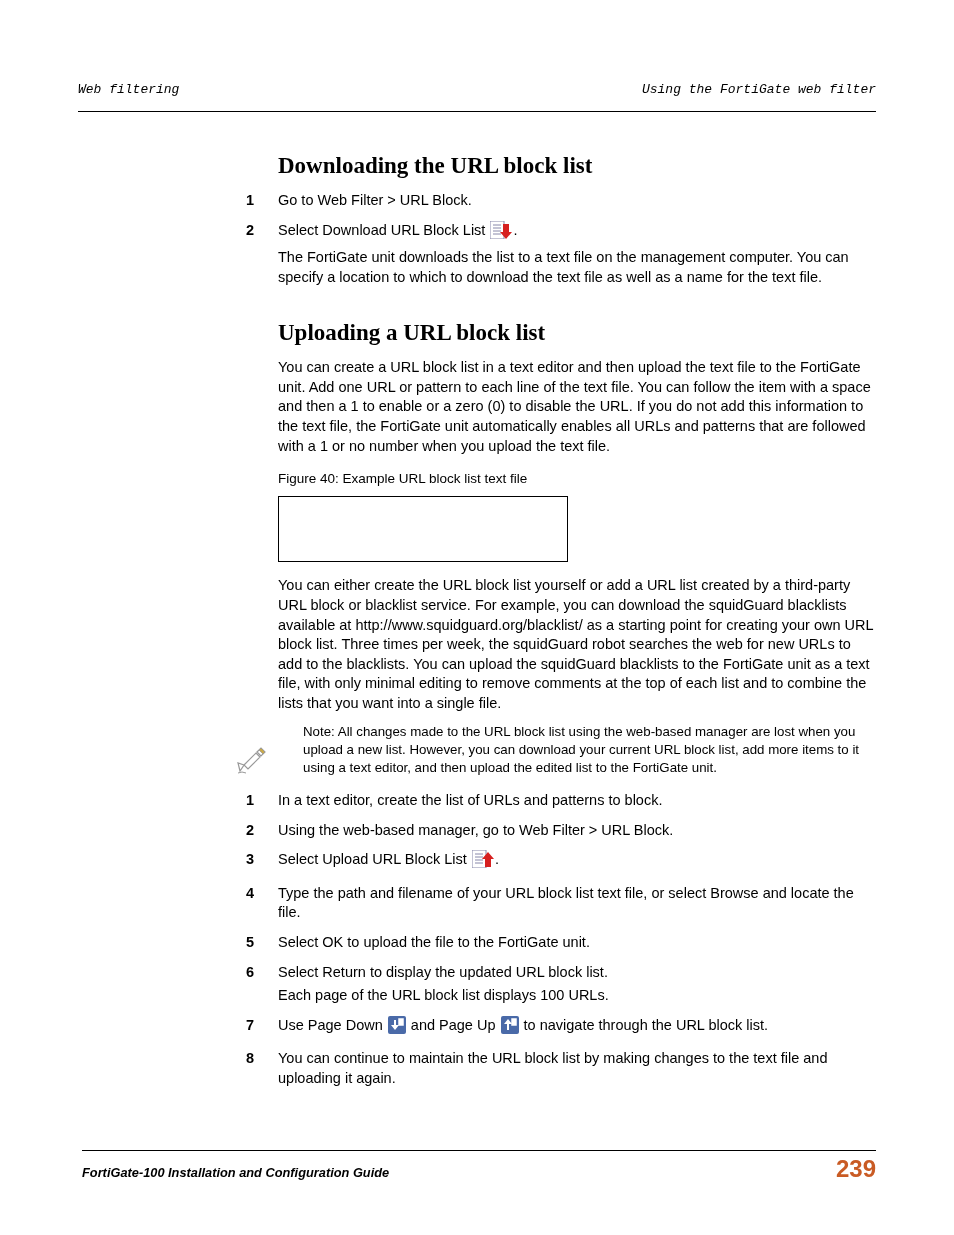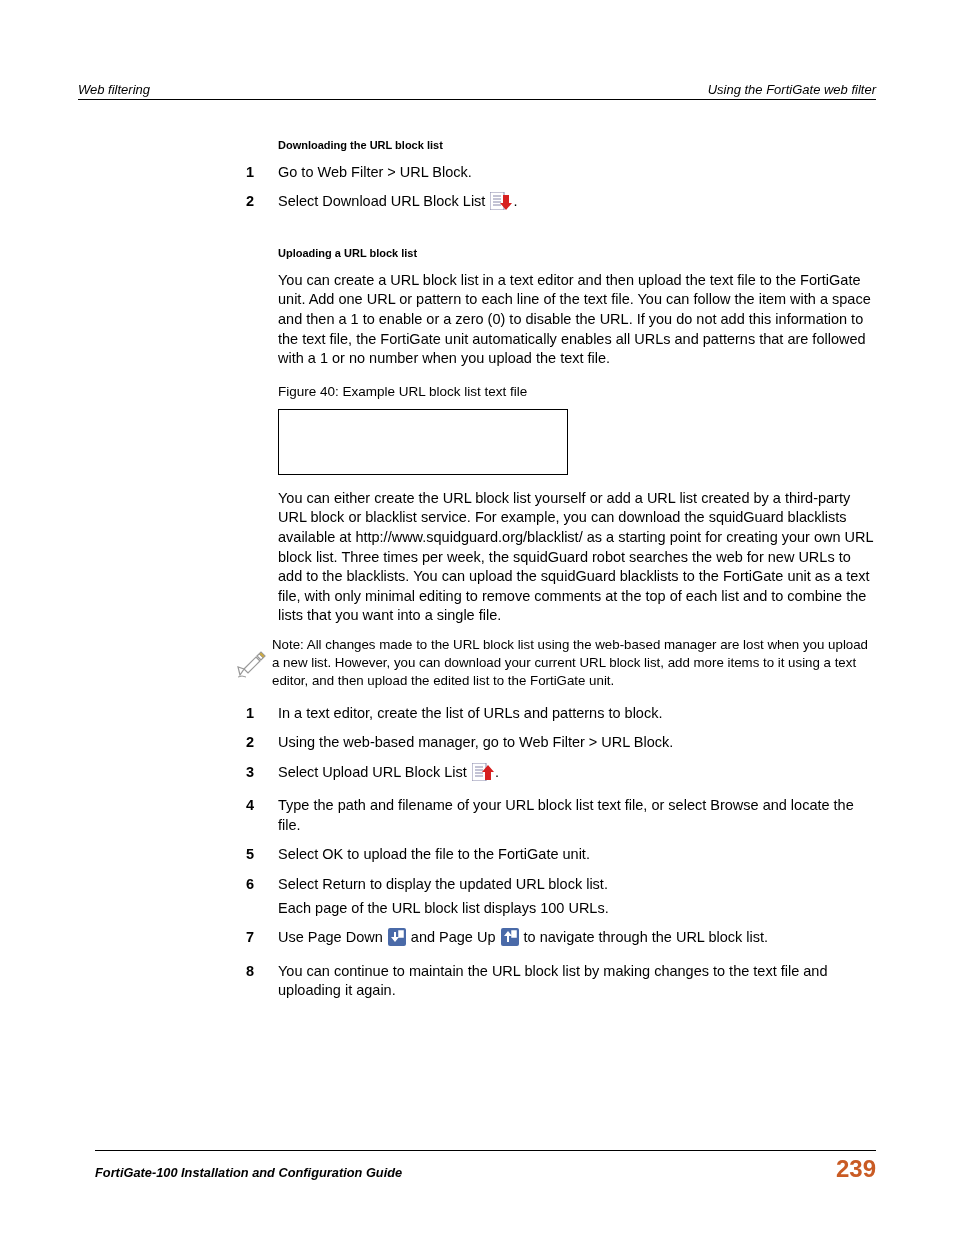--- a/index.html
+++ b/index.html
@@ -18,33 +18,35 @@
     left: 78px;
     top: 82px;
     width: 798px;
   }
   .running-header {
     display: flex;
     justify-content: space-between;
     font-style: italic;
     font-size: 13px;
     border-bottom: 1px solid #000;
-    padding-bottom: 2px;
+    padding-bottom: 14px;
     margin-bottom: 38px;
+    font-family: Liberation Mono, monospace;
   }
   .content {
     margin-left: 200px;
     width: 598px;
     font-size: 14.5px;
     line-height: 1.35;
   }
   h2 {
-    font-size: 11px;
+    font-size: 23px;
     font-weight: bold;
     margin: 0 0 10px 0;
+    font-family: Liberation Serif, serif;
   }
   p { margin: 0 0 10px 0; }
   .step-row {
     display: flex;
     margin: 0 0 6px 0;
   }
   .step-num {
     width: 44px;
     margin-left: -44px;
     text-align: right;
@@ -62,42 +64,43 @@
     margin: 14px 0 8px 0;
   }
   .figure-box {
     border: 1px solid #000;
     width: 288px;
     height: 64px;
     margin: 0 0 14px 0;
   }
   .note-block {
     display: flex;
-    align-items: center;
+    align-items: flex-end;
     margin: 6px 0 14px -44px;
     width: 642px;
+    gap: 31px;
   }
   .note-icon {
     flex: 0 0 38px;
     padding-top: 2px;
   }
   .note-icon svg { display: block; }
   .note-text {
     flex: 1;
     font-size: 13.3px;
     line-height: 1.35;
   }
   .inline-icon {
     display: inline-block;
     vertical-align: -4px;
     margin: 0 1px;
   }
   .footer {
     position: absolute;
-    left: 95px;
+    left: 82px;
     right: 78px;
     bottom: 52px;
     border-top: 1px solid #000;
     padding-top: 4px;
     display: flex;
     justify-content: space-between;
     align-items: baseline;
   }
   .footer-title {
     font-style: italic;
@@ -140,20 +143,21 @@
         <p>
           <span>Select Download URL Block List </span><span class="inline-icon"><svg width="22" height="18">
                 <rect x="0" y="0" width="14" height="18" fill="#fff" stroke="#88a" stroke-width="1"></rect>
                 <line x1="3" y1="4" x2="11" y2="4" stroke="#88a"></line>
                 <line x1="3" y1="7" x2="11" y2="7" stroke="#88a"></line>
                 <line x1="3" y1="10" x2="11" y2="10" stroke="#88a"></line>
                 <line x1="3" y1="13" x2="11" y2="13" stroke="#88a"></line>
                 <polygon points="14,3 14,11 11,11 17,18 23,11 20,11 20,3" fill="#d62020" transform="translate(-1,0)"></polygon>
               </svg></span><span>.</span>
         </p>
+        <p>The FortiGate unit downloads the list to a text file on the management computer. You can specify a location to which to download the text file as well as a name for the text file.</p>
       </div>
     </div>
 
     <div class="spacer-top"></div>
 
     <h2>Uploading a URL block list</h2>
     <p>You can create a URL block list in a text editor and then upload the text file to the FortiGate unit. Add one URL or pattern to each line of the text file. You can follow the item with a space and then a 1 to enable or a zero (0) to disable the URL. If you do not add this information to the text file, the FortiGate unit automatically enables all URLs and patterns that are followed with a 1 or no number when you upload the text file.</p>
 
     <div class="figure-caption">Figure 40: Example URL block list text file</div>
     <div class="figure-box"></div>

